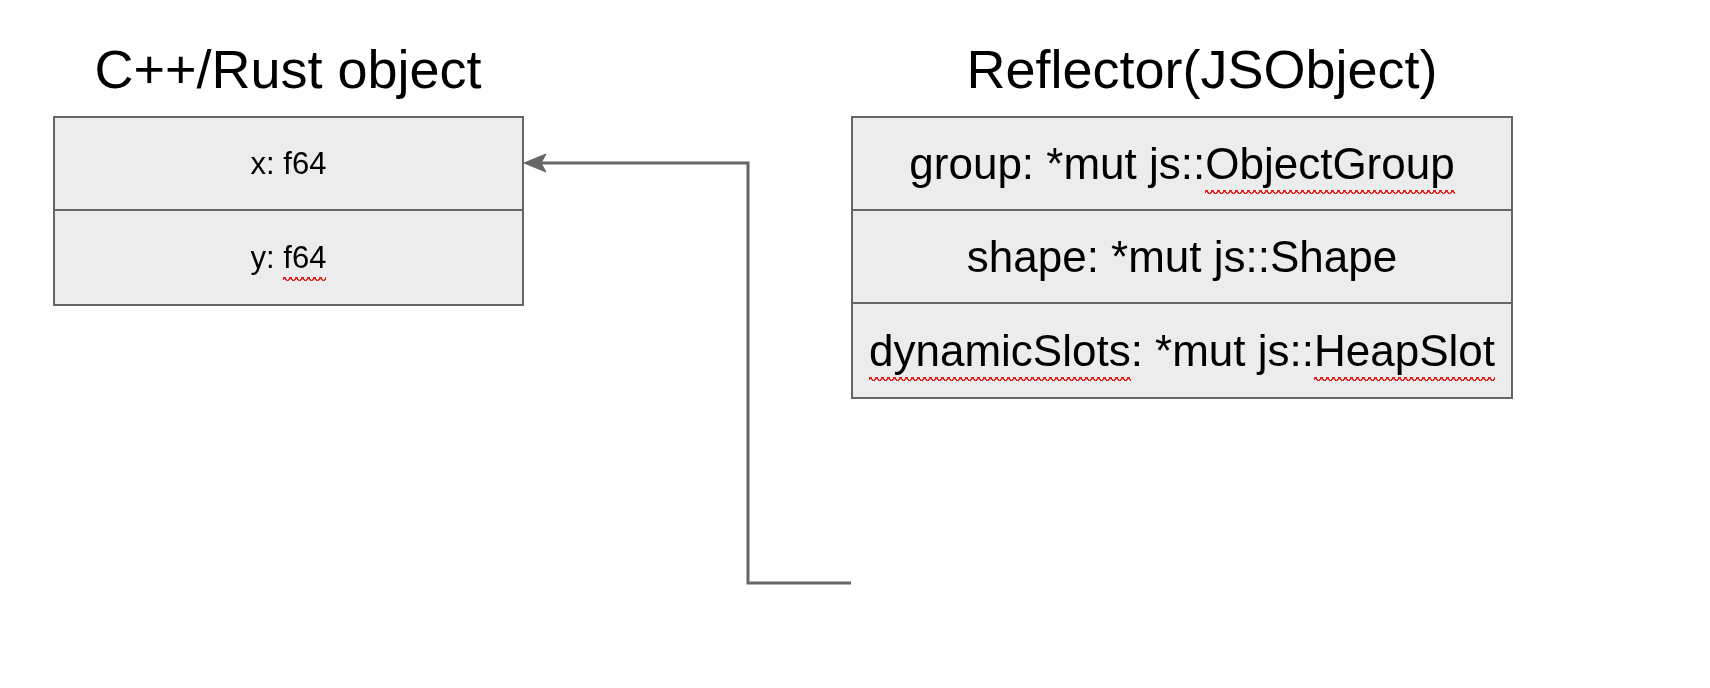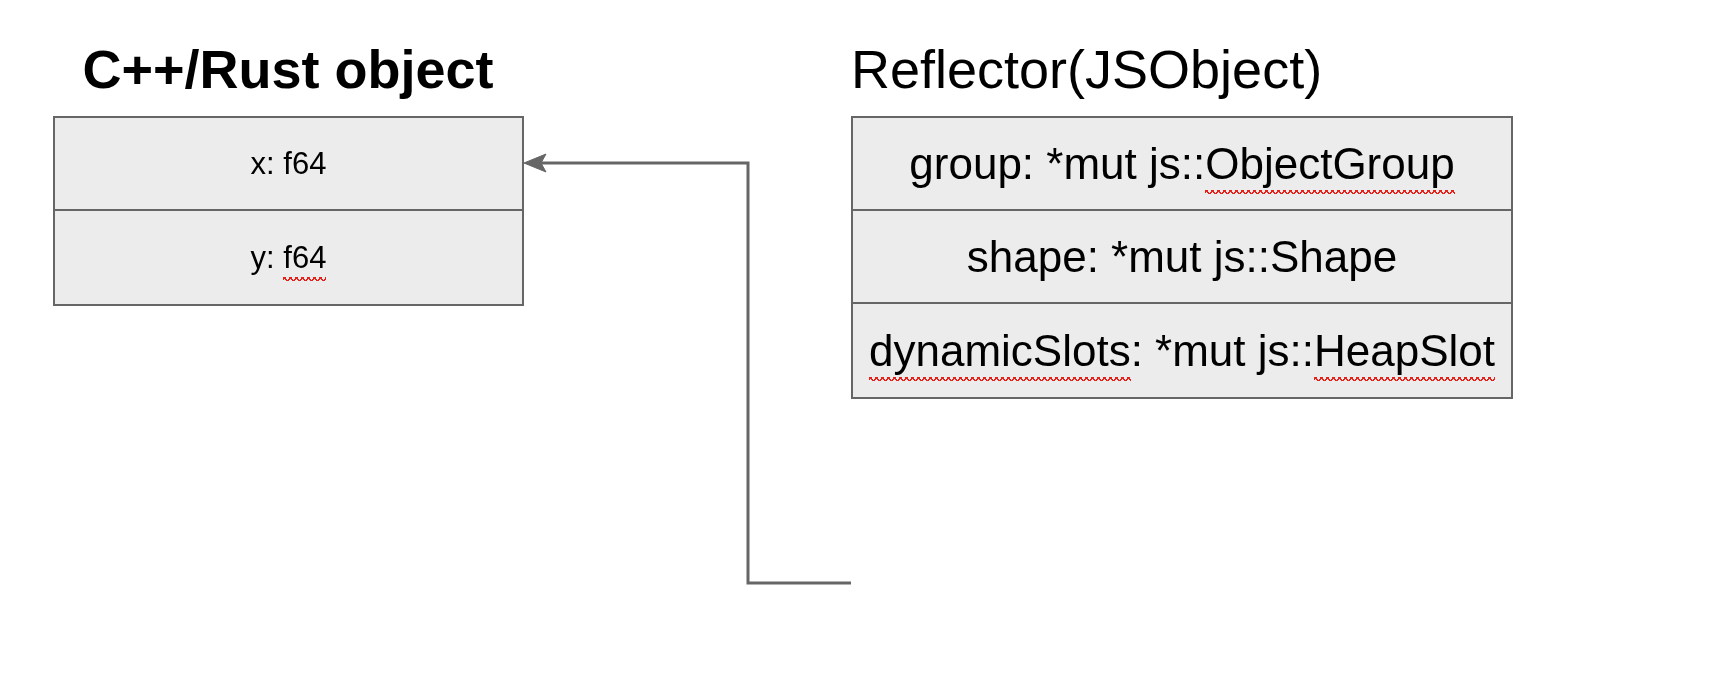--- a/index.html
+++ b/index.html
@@ -22,22 +22,22 @@
 
   
   .title {
     position: absolute;
     font-size: 54px;
     line-height: 1;
     color: #000000;
     white-space: nowrap;
     font-weight: 400;
   }
-  #title-left  { left: 0px;   top: 42px; width: 576px;  text-align: center; font-weight: bold; }
-  #title-right { left: 851px; top: 42px; width: 662px;  text-align: left; }
+  #title-left  { left: 0px;   top: 42px; width: 576px;  text-align: center; }
+  #title-right { left: 871px; top: 42px; width: 662px;  text-align: center; }
 
   
   .table {
     position: absolute;
     box-sizing: border-box;
     border: 2px solid #666666;
     background: #bef264;
   }
   #table-left  { left: 53px;  top: 116px; width: 471px; }
   #table-right { left: 851px; top: 116px; width: 662px; }

